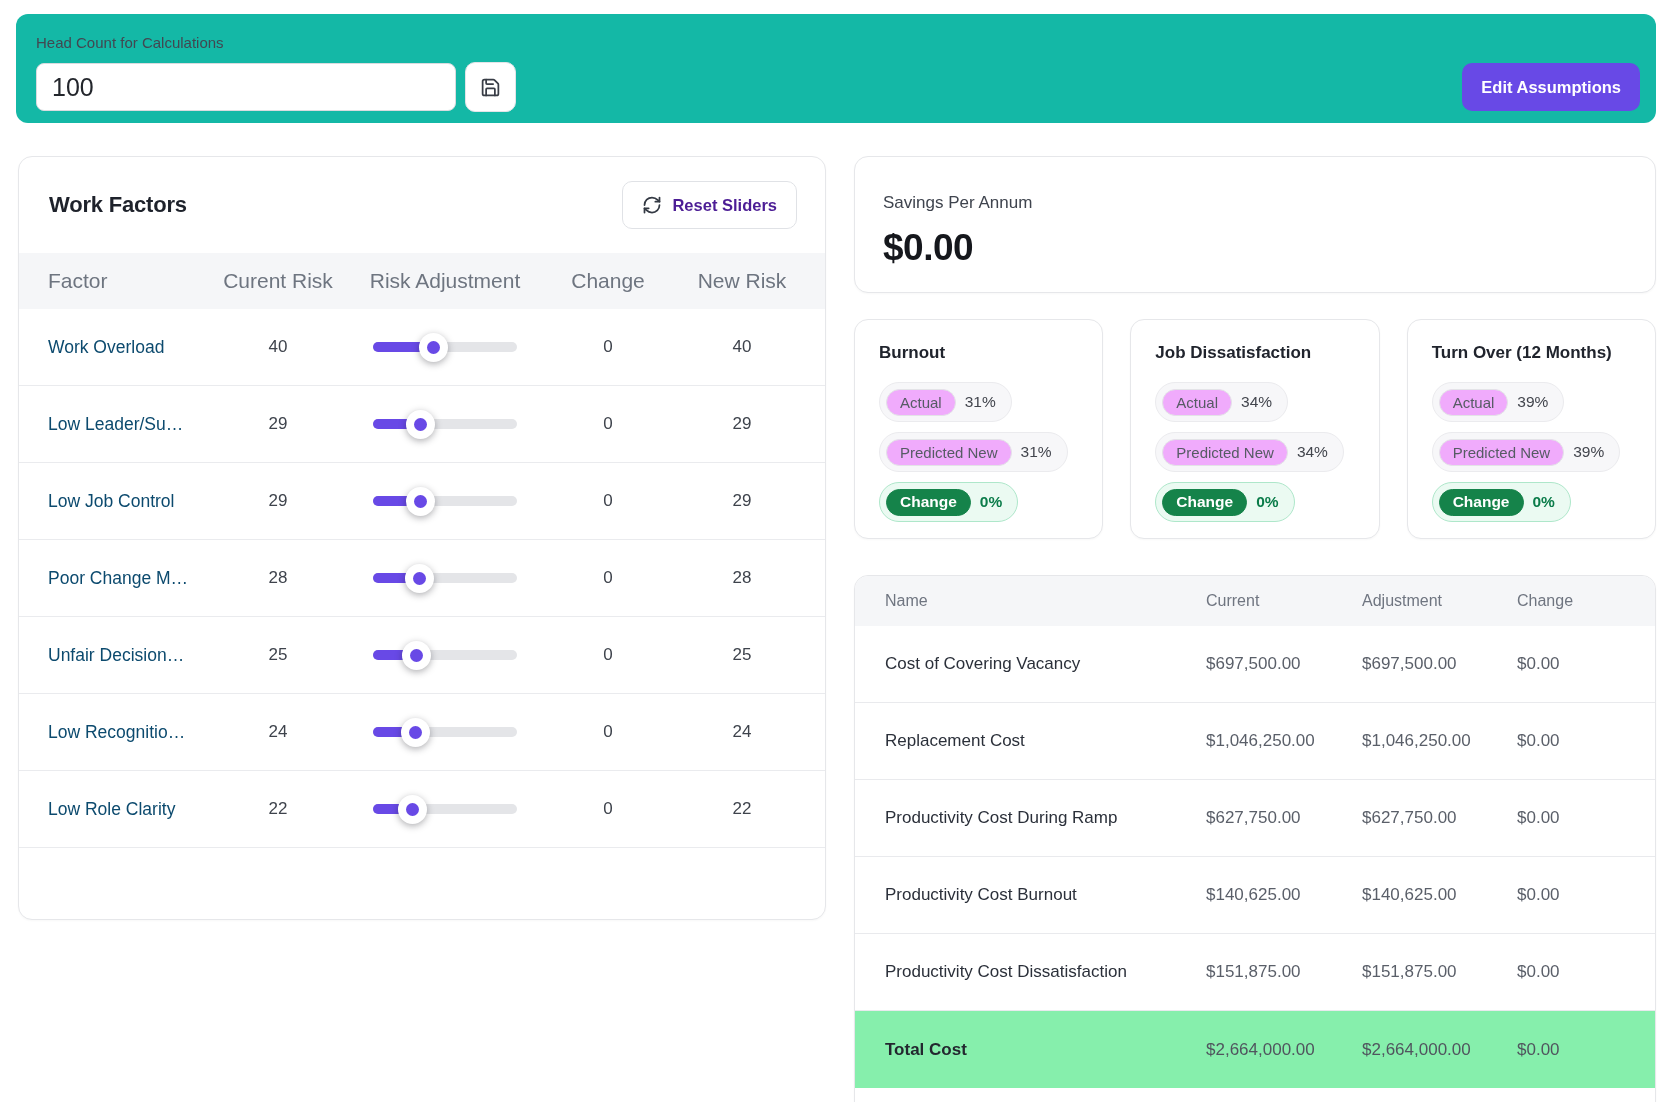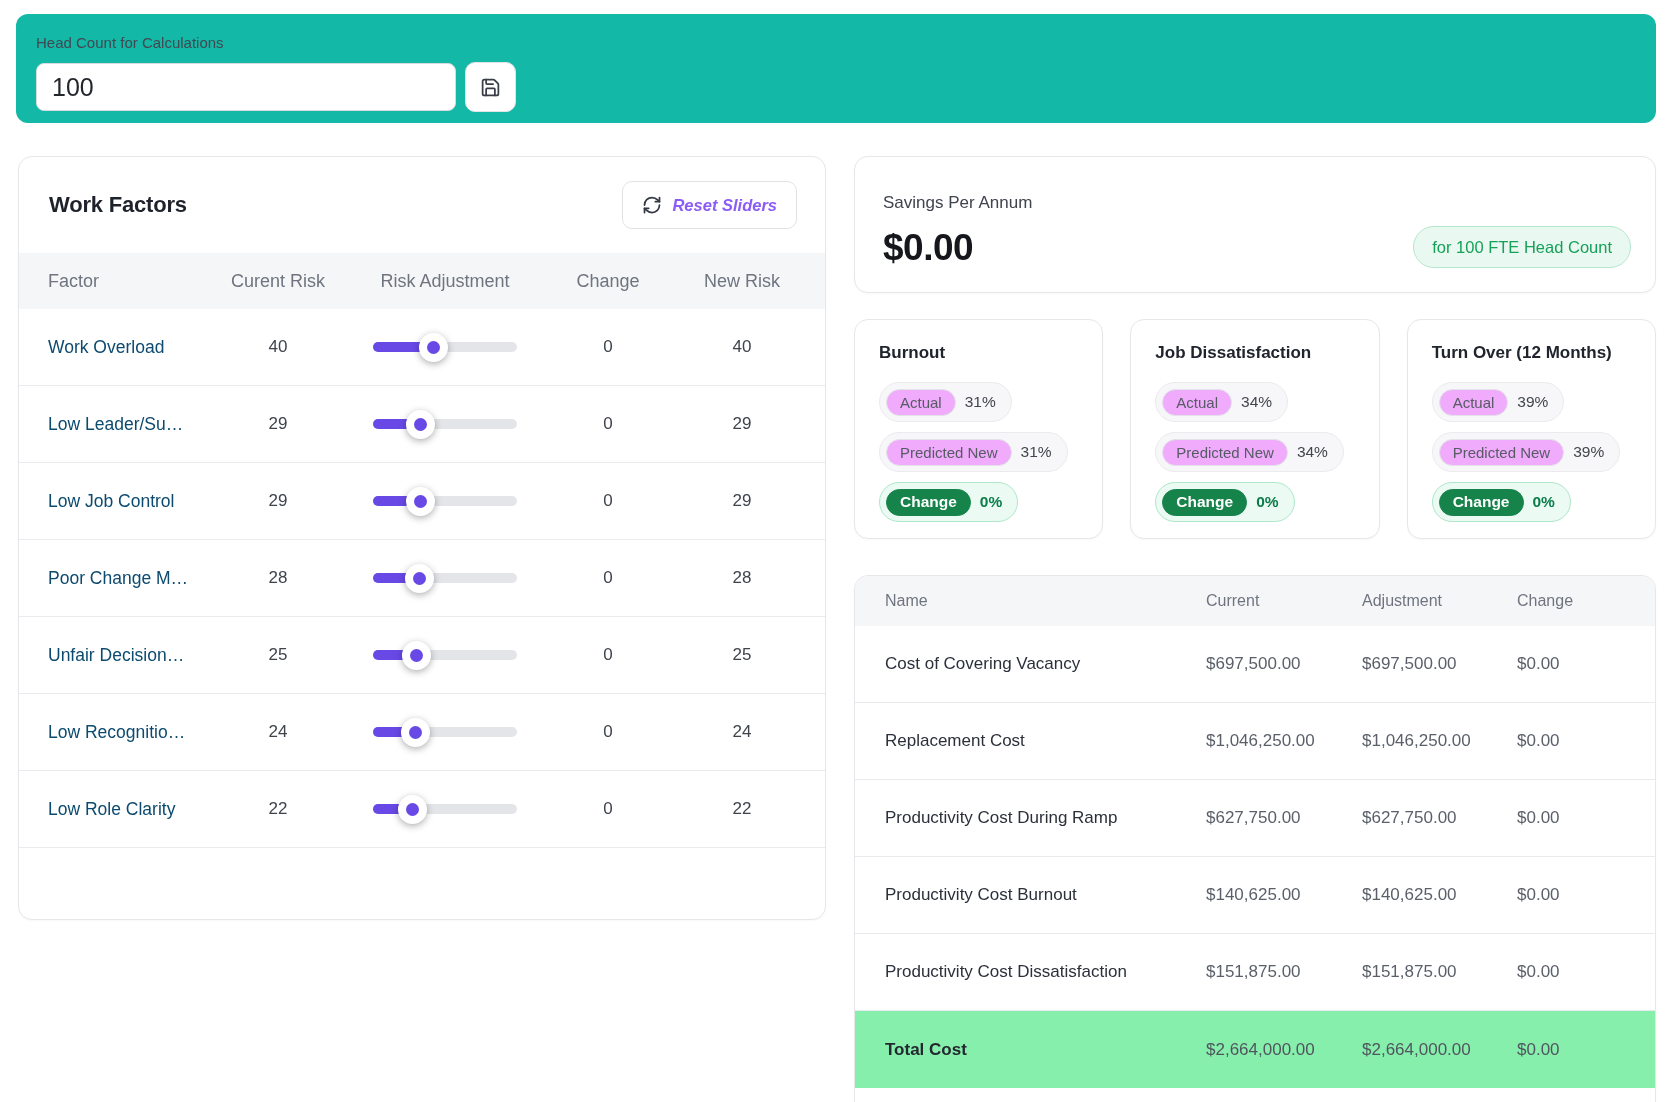--- a/index.html
+++ b/index.html
@@ -40,26 +40,26 @@
     box-shadow:0 1px 2px rgba(16,24,40,.03);
   }
 
   
   .wf-card { width:808px; height:764px; overflow:hidden; }
   .wf-head { padding:24px 28px 24px 30px; display:flex; align-items:center; justify-content:space-between; }
   .wf-title { font-size:22px; font-weight:700; color:#1e222b; letter-spacing:-.2px; }
   .reset-btn {
     height:48px; padding:0 19px; display:flex; align-items:center; gap:10px;
     background:#fff; border:1px solid #e0e2e6; border-radius:10px;
-    font-family:inherit; font-size:16.5px; font-weight:600; color:#8b5cf6; cursor:pointer;font-style:italic;
+    font-family:inherit; font-size:16.5px; font-weight:600; color:#4c1d95; cursor:pointer;
   }
   .wf-grid { display:grid; grid-template-columns:204px 110px 224px 102px 1fr; align-items:center; }
   .wf-colhead {
     height:56px; background:#f5f6f8;
-    font-size:18px; color:#6e7580; font-weight:500;
+    font-size:21px; color:#6e7580; font-weight:500;
   }
   .wf-colhead > div { text-align:center; }
   .wf-colhead > div:first-child { text-align:left; padding-left:29px; }
   .wf-row { height:77px; border-bottom:1px solid #eaebee; }
   .wf-row .factor {
     padding-left:29px; font-size:17.5px; color:#0c4a6e;
     white-space:nowrap; overflow:hidden; text-overflow:ellipsis; padding-right:8px;
   }
   .wf-row .num { text-align:center; font-size:17px; color:#3e434c; }
 
@@ -139,20 +139,21 @@
   <div class="topbar-label">Head Count for Calculations</div>
   <div class="topbar-row">
     <input class="headcount-input" type="text" value="100" style="">
     <button class="save-btn">
       <svg class="icon" width="21" height="21" viewBox="0 0 24 24" fill="none" stroke="#383d46" stroke-width="2" stroke-linecap="round" stroke-linejoin="round">
         <path d="M15.2 3a2 2 0 0 1 1.4.6l3.8 3.8a2 2 0 0 1 .6 1.4V19a2 2 0 0 1-2 2H5a2 2 0 0 1-2-2V5a2 2 0 0 1 2-2z"></path>
         <path d="M17 21v-7a1 1 0 0 0-1-1H8a1 1 0 0 0-1 1v7"></path>
         <path d="M7 3v4a1 1 0 0 0 1 1h7"></path>
       </svg>
     </button>
+    <button class="edit-btn">Edit Assumptions</button>
   </div>
 </div>
 
 <div class="main">
 
   <div class="card wf-card">
     <div class="wf-head">
       <div class="wf-title">Work Factors</div>
       <button class="reset-btn">
         <svg class="icon" width="20" height="20" viewBox="0 0 24 24" fill="none" stroke="#343a44" stroke-width="2.1" stroke-linecap="round" stroke-linejoin="round">
@@ -269,21 +270,20 @@
     <div class="num">0</div>
     <div class="num">22</div>
   </div>
 </div>
   </div>
 
   <div class="right-col">
     <div class="card savings-card">
       <div class="savings-label">Savings Per Annum</div>
       <div class="savings-amount">$0.00</div>
-      <div class="savings-badge">for 100 FTE Head Count</div>
     </div>
 
     <div class="metrics-row" id="metric-cards">
   <div class="card metric-card">
     <div class="metric-title">Burnout</div>
     <div class="pill-stack">
       <div class="pill">
         <span class="pill-tag">Actual</span>
         <span class="pill-val">31%</span>
       </div>

